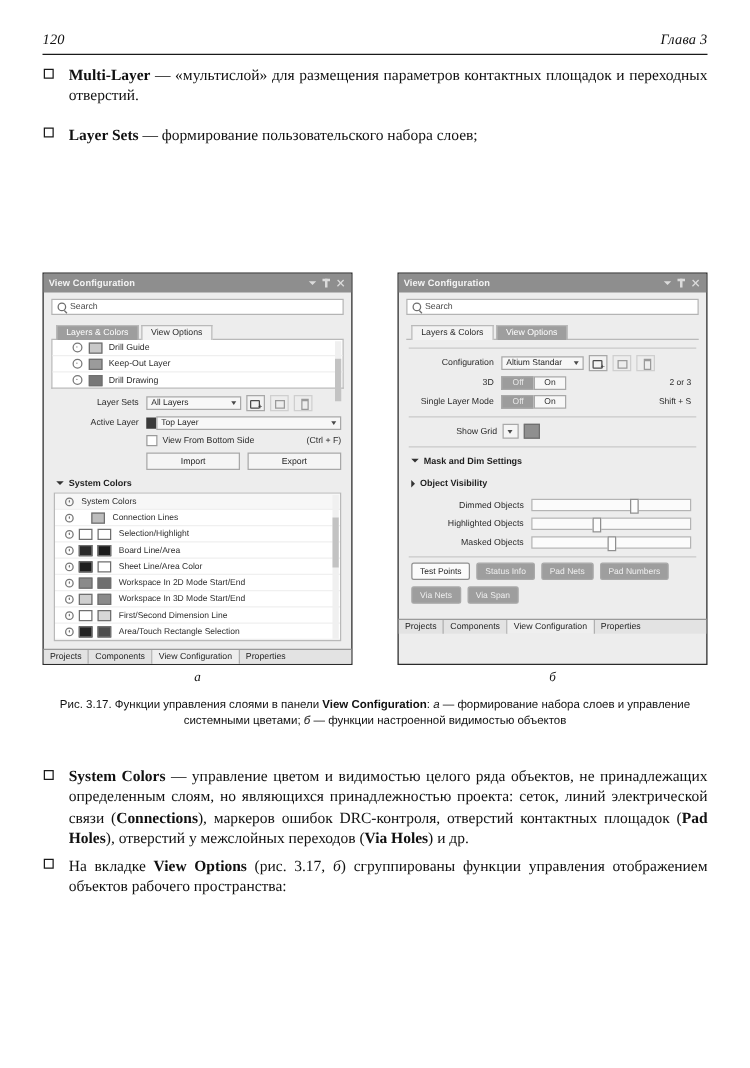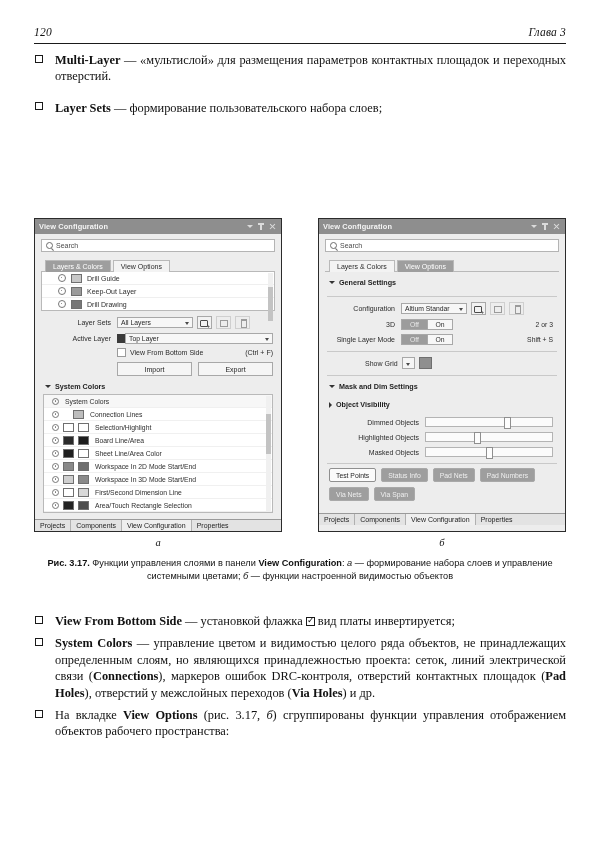--- a/index.html
+++ b/index.html
@@ -286,21 +286,21 @@
   .plet{
     width:248px;text-align:center;font-size:10.5px;font-style:italic;
     font-family:"Liberation Serif",serif;
   }
   .figcap{
     margin-top:9px;text-align:center;
     font-size:9.2px;line-height:13px;
     font-family:"Liberation Sans", sans-serif;
     color:#111;
   }
-  .figcap .capnum{font-weight:bold;}
+  .figcap .capnum{font-weight:normal;}
 </style>
 </head>
 <body>
 
 <div class="page">
 
   <div class="runhead">
     <span>120</span>
     <span>Глава 3</span>
   </div>
@@ -475,23 +475,20 @@
         <div class="pnl-body">
           <div class="searchbox">
             <span class="mag"></span>
             <span>Search</span>
           </div>
           <div class="tabs">
             <div class="tab inactive">Layers &amp; Colors</div>
             <div class="tab active">View Options</div>
           </div>
 
-          <div class="sect tri-d">
-            <span>General Settings</span>
-          </div>
           <div class="hr"></div>
 
           <div class="ctrls">
             <div class="crow">
               <span class="clab">Configuration</span>
               <span class="sel" style="width:66px">
                 <span>Altium Standar</span>
                 <span class="car"></span>
               </span>
               <span class="iconbtn ic-add"></span>
@@ -577,24 +574,20 @@
       <div class="plet">б</div>
     </div>
 
     <div class="figcap">
       <span class="capnum">Рис. 3.17.</span><span> Функции управления слоями в панели </span><b>View Configuration</b><span>: </span><span class="it">а</span><span> — формирование набора слоев и управление системными цветами; </span><span class="it">б</span><span> — функции настроенной видимостью объектов</span>
     </div>
   </div>
 
   <div class="content" style="top:613px">
     <ul class="blist">
-      <li>
-        <span class="sqbul"></span>
-        <b>View From Bottom Side</b><span> — установкой флажка </span><span class="chk"></span><span> вид платы инвертируется;</span>
-      </li>
       <li>
         <span class="sqbul"></span>
         <b>System Colors</b><span> — управление цветом и видимостью целого ряда объектов, не принадлежащих определенным слоям, но являющихся принадлежностью проекта: сеток, линий электрической связи (</span><b>Connections</b><span>), маркеров ошибок DRC-контроля, отверстий контактных площадок (</span><b>Pad Holes</b><span>), отверстий у межслойных переходов (</span><b>Via Holes</b><span>) и др.</span>
       </li>
       <li>
         <span class="sqbul"></span>
         <span>На вкладке </span><b>View Options</b><span> (рис. 3.17, </span><span class="it">б</span><span>) сгруппированы функции управления отображением объектов рабочего пространства:</span>
       </li>
     </ul>
   </div>

